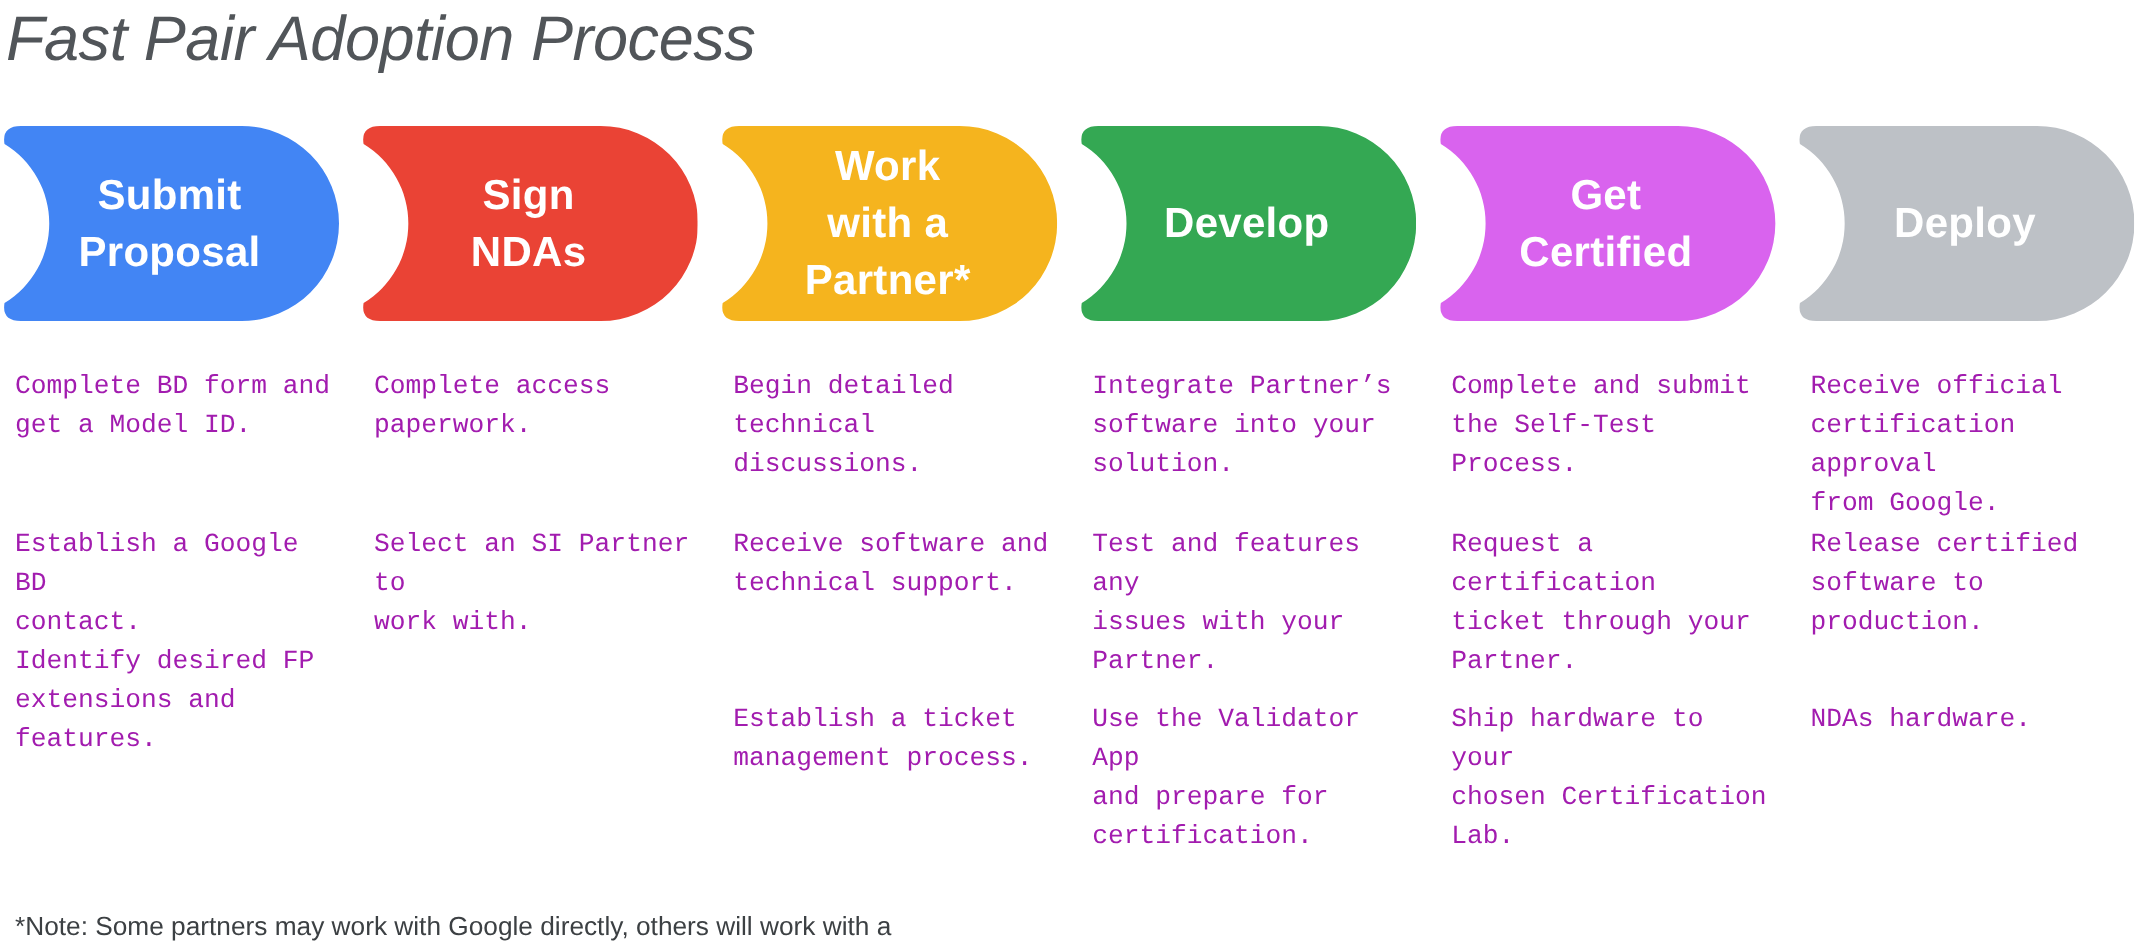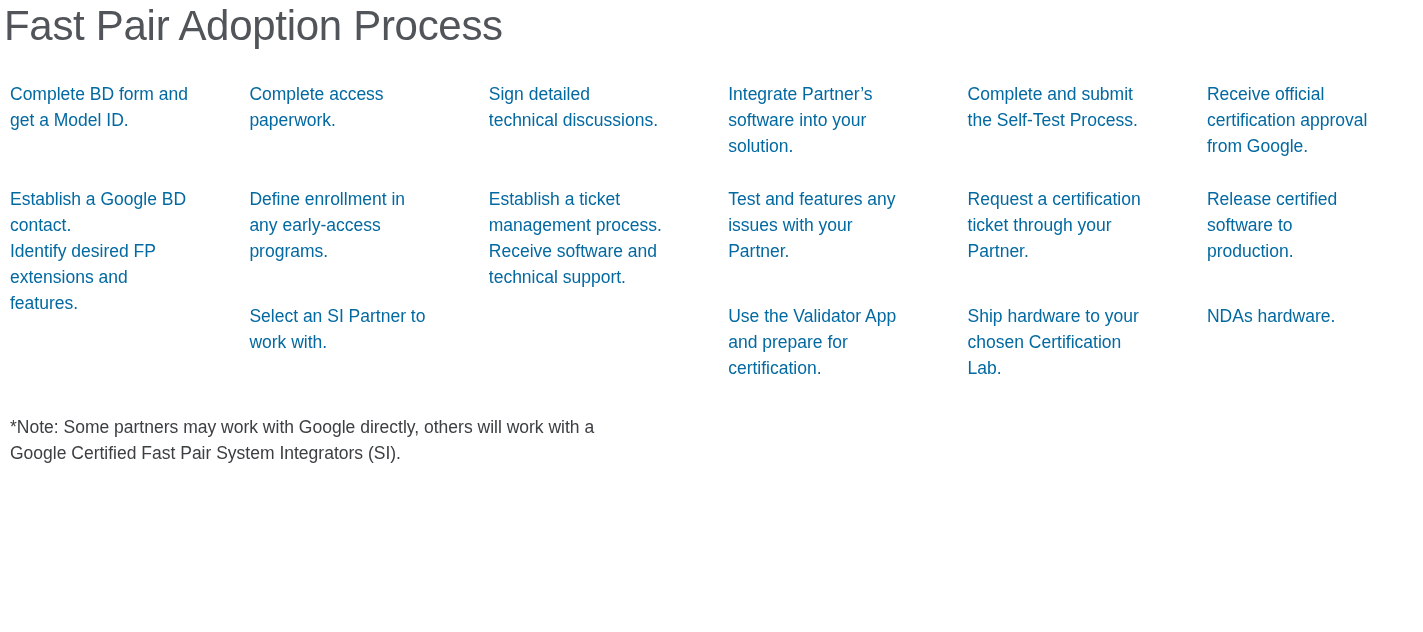--- a/index.html
+++ b/index.html
@@ -6,20 +6,21 @@
   body {
     width: 1423px; height: 632px; overflow: hidden;
     font-family: "Liberation Sans", "DejaVu Sans", sans-serif;
   }
   .canvas { width: 1423px; height: 632px; position: relative; }
 
   h1.title {
     margin: 0; padding: 2px 0 0 4px;
     font-size: 42px; font-weight: 400; letter-spacing: -0.3px;
     color: #515559;
+    font-style: italic;
   }
 
   .pills {
     display: flex; justify-content: space-between;
     margin-top: 34px;
   }
   .pill {
     width: 226px; height: 130px;
     clip-path: path('M 14 0 L 161 0 A 65 65 0 0 1 161 130 L 14 130 Q 1 130 3 118 A 62 62 0 0 0 3 12 Q 1 0 14 0 Z');
     display: flex; align-items: center; justify-content: center;
@@ -32,66 +33,88 @@
     letter-spacing: 0.2px;
   }
 
   .cols {
     display: flex; justify-content: space-between;
     margin-top: 31px;
   }
   .col { width: 226px; padding-left: 10px; box-sizing: border-box; }
   .step {
     margin: 0; white-space: pre-line;
-    color: #0369a1;
-    font-size: 17.5px; line-height: 26px; font-weight: 400;
+    color: #a21caf;
+    font-size: 17.5px; line-height: 26px; font-weight: 400; font-family: Liberation Mono, monospace;
   }
   .step.r1 { height: 105px; }
   .step.r2 { height: 117px; }
 
   .note {
     margin: 33px 16px 0 10px; white-space: pre-line;
     color: #3C4043;
     font-size: 17.5px; line-height: 26px;
   }
 </style>
 </head>
 <body>
 
 <div class="canvas">
 
   <h1 class="title">Fast Pair Adoption Process</h1>
 
+  <div class="pills">
+    <div class="pill" style="background-color: rgb(66, 133, 244);">
+      <div class="pill-label">Submit
+Proposal</div>
+    </div>
+    <div class="pill" style="background-color: rgb(234, 67, 53);">
+      <div class="pill-label">Sign
+NDAs</div>
+    </div>
+    <div class="pill" style="background-color: rgb(245, 180, 30);">
+      <div class="pill-label">Work
+with a
+Partner*</div>
+    </div>
+    <div class="pill" style="background-color: rgb(52, 168, 83);">
+      <div class="pill-label">Develop</div>
+    </div>
+    <div class="pill" style="background-color: rgb(217, 99, 238);">
+      <div class="pill-label">Get
+Certified</div>
+    </div>
+    <div class="pill" style="background-color: rgb(189, 193, 198);">
+      <div class="pill-label">Deploy</div>
+    </div>
+  </div>
 
   <div class="cols">
     <div class="col">
       <p class="step r1">Complete BD form and
 get a Model ID.</p>
       <p class="step r3">Establish a Google BD
 contact.</p>
       <p class="step r2">Identify desired FP
 extensions and
 features.</p>
     </div>
     <div class="col">
       <p class="step r1">Complete access
 paperwork.</p>
-      <p class="step r2">Define enrollment in
-any early-access
-programs.</p>
       <p class="step r3">Select an SI Partner to
 work with.</p>
     </div>
     <div class="col">
-      <p class="step r1">Sign detailed
+      <p class="step r1">Begin detailed
 technical discussions.</p>
+      <p class="step r2">Receive software and
+technical support.</p>
       <p class="step r3">Establish a ticket
 management process.</p>
-      <p class="step r2">Receive software and
-technical support.</p>
     </div>
     <div class="col">
       <p class="step r1">Integrate Partner’s
 software into your
 solution.</p>
       <p class="step r2">Test and features any
 issues with your
 Partner.</p>
       <p class="step r3">Use the Validator App
 and prepare for

